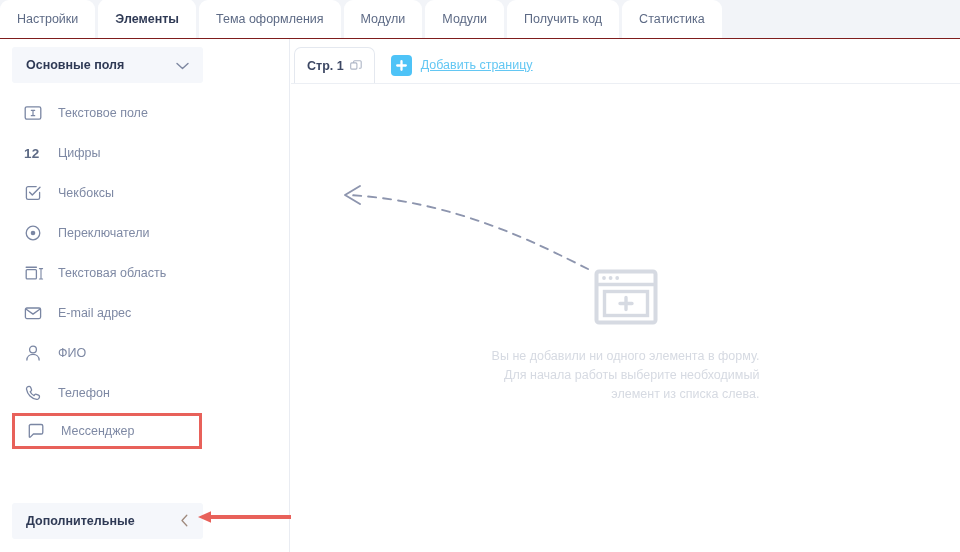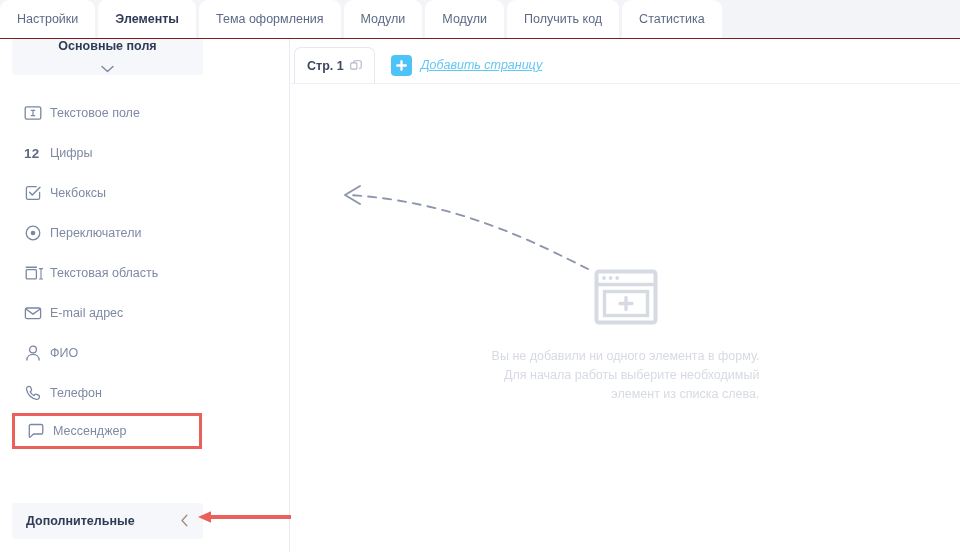--- a/index.html
+++ b/index.html
@@ -85,21 +85,21 @@
     font-size: 12.5px;
     font-weight: bold;
     color: #2f3a55;
     flex: 1;
   }
   .group-header .gh-chev {
     color: #7d87a0;
     font-size: 13px;
     line-height: 1;
   }
-  #group-main { top: 0; flex-direction: column; }
+  #group-main { top: 8px; }
   #group-extra { top: 464px; }
 
   .item-list {
     position: absolute;
     left: 0; top: 54px;
     width: 290px;
   }
   .elem-item {
     position: relative;
     height: 40px;
@@ -119,20 +119,21 @@
   .elem-item .ei-icon svg { display: block; }
   .elem-item .ei-num {
     font-size: 13.5px;
     font-weight: bold;
     color: #5d6a85;
     letter-spacing: .3px;
   }
   .elem-item .ei-label {
     font-size: 12.5px;
     color: #7e89a4;
+    margin-left: 8px;
     white-space: nowrap;
   }
 
   
   .elem-item.boxed {
     margin-left: 12px;
     width: 190px;
     border: 3px solid #e8615a;
     background: #ffffff;
     padding-left: 12px;
@@ -196,21 +197,20 @@
     border-radius: 4px;
     display: flex;
     align-items: center;
     justify-content: center;
     flex: 0 0 21px;
   }
   .add-page-label {
     font-size: 12.5px;
     color: #63c7f3;
     text-decoration: underline;
-    font-style: italic;
   }
   .page-tabs-rule {
     position: absolute;
     left: 0; top: 44px;
     width: 669px;
     height: 1px;
     background: #eceff4;
   }
 
   .canvas {

